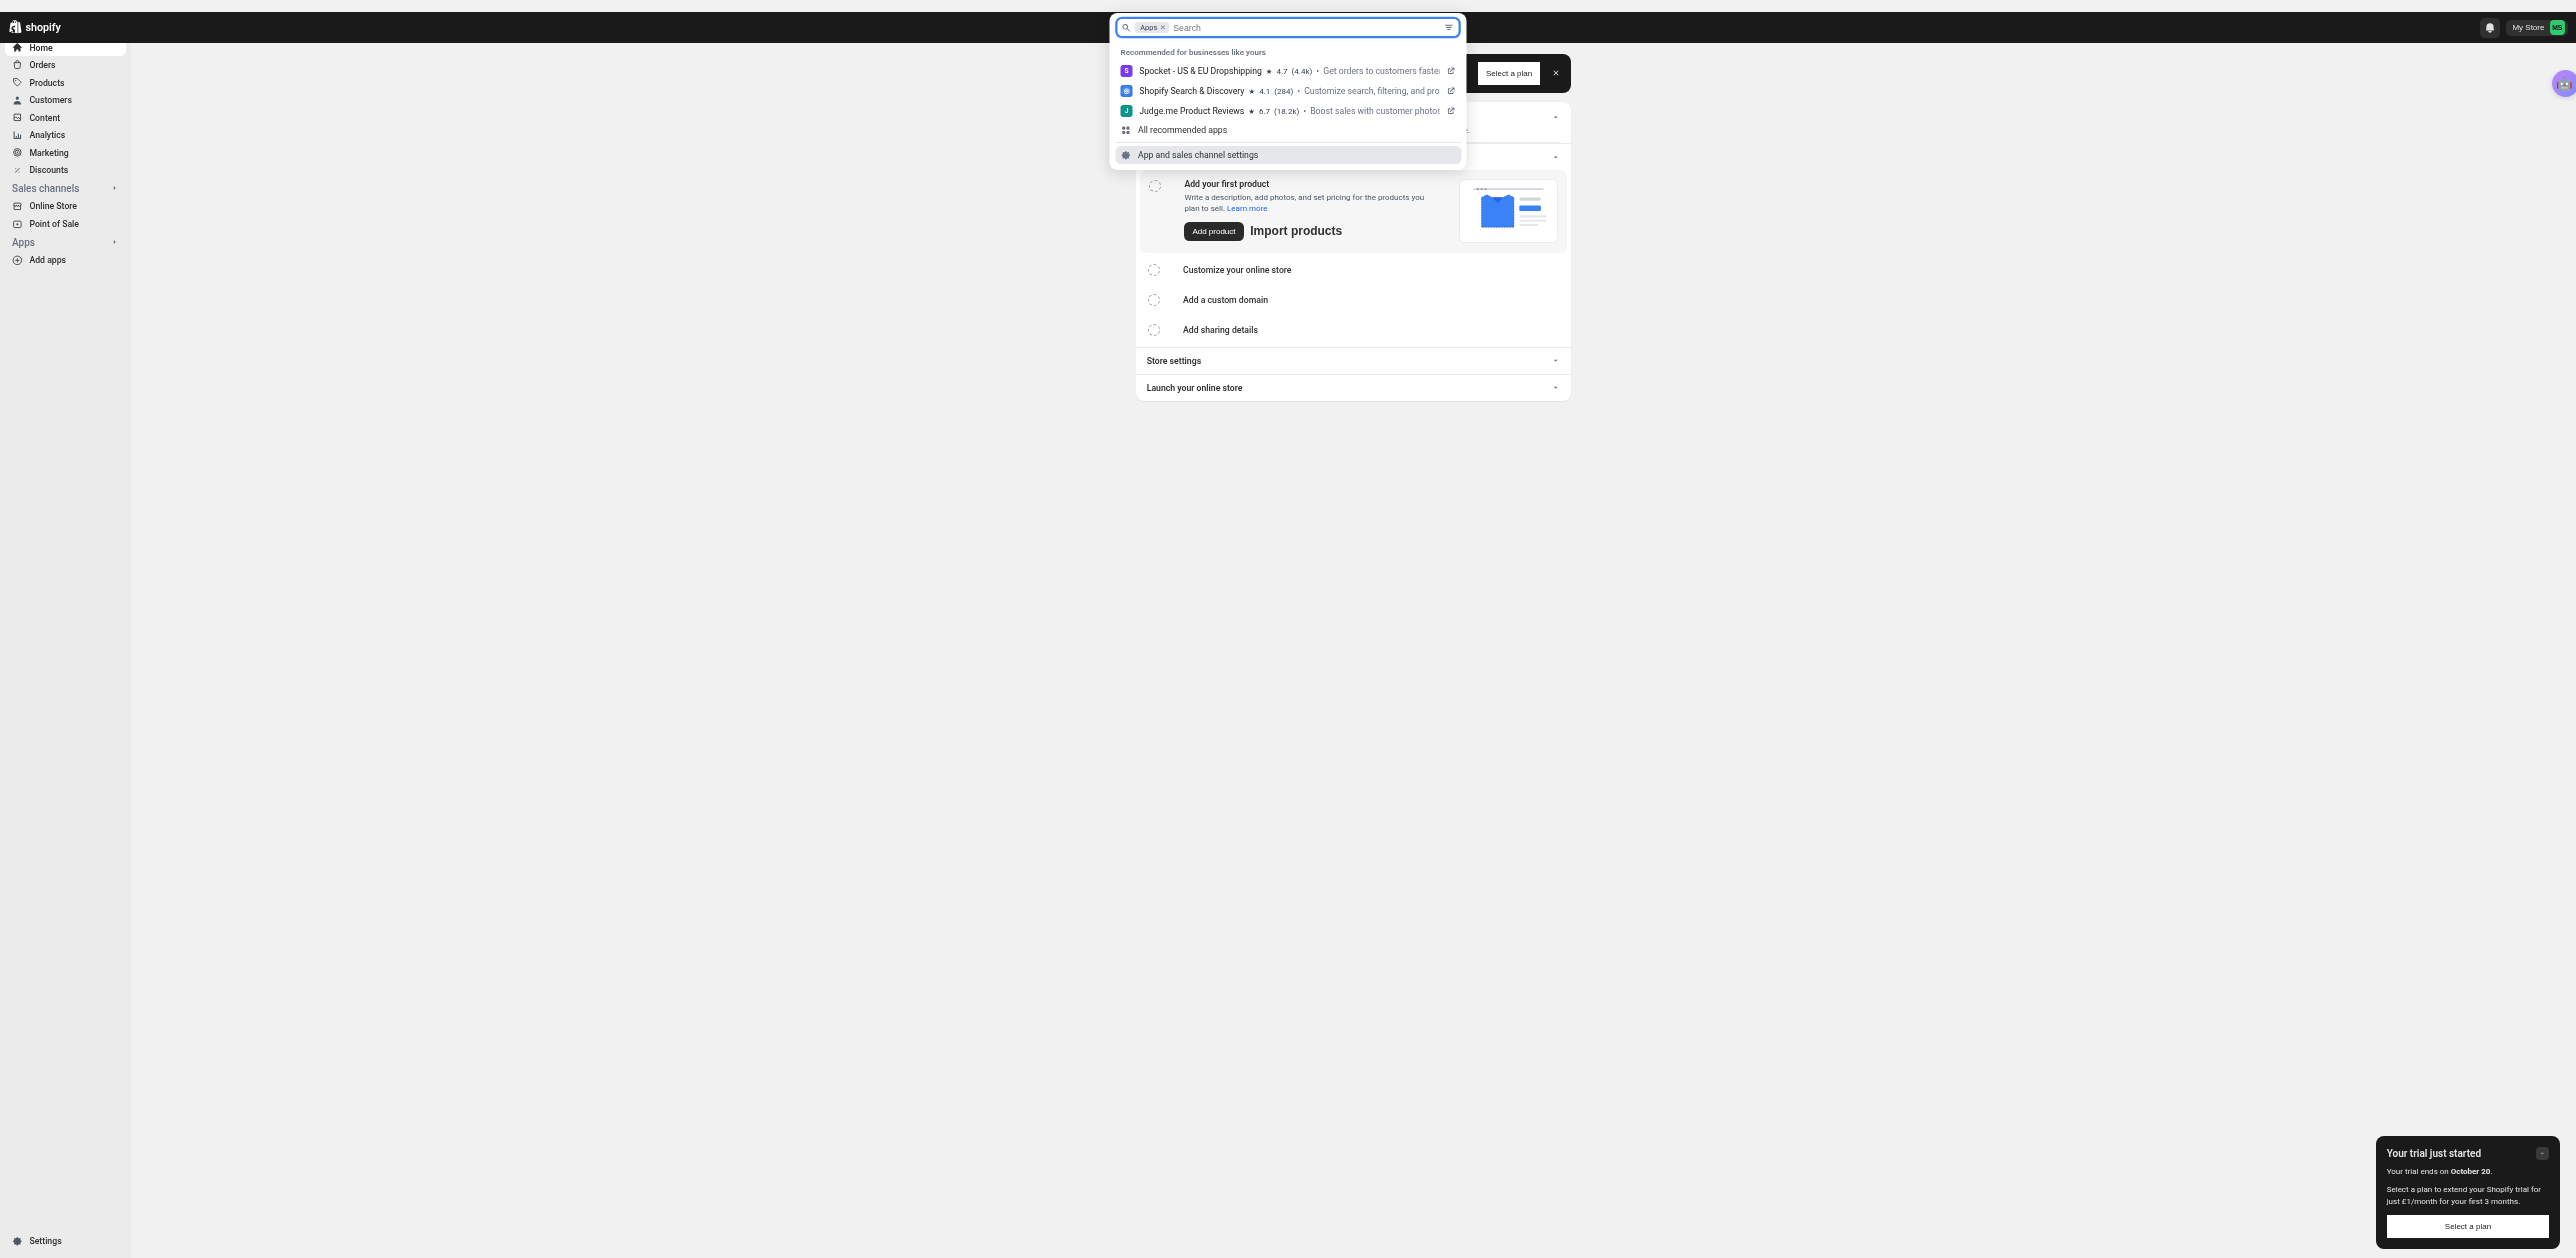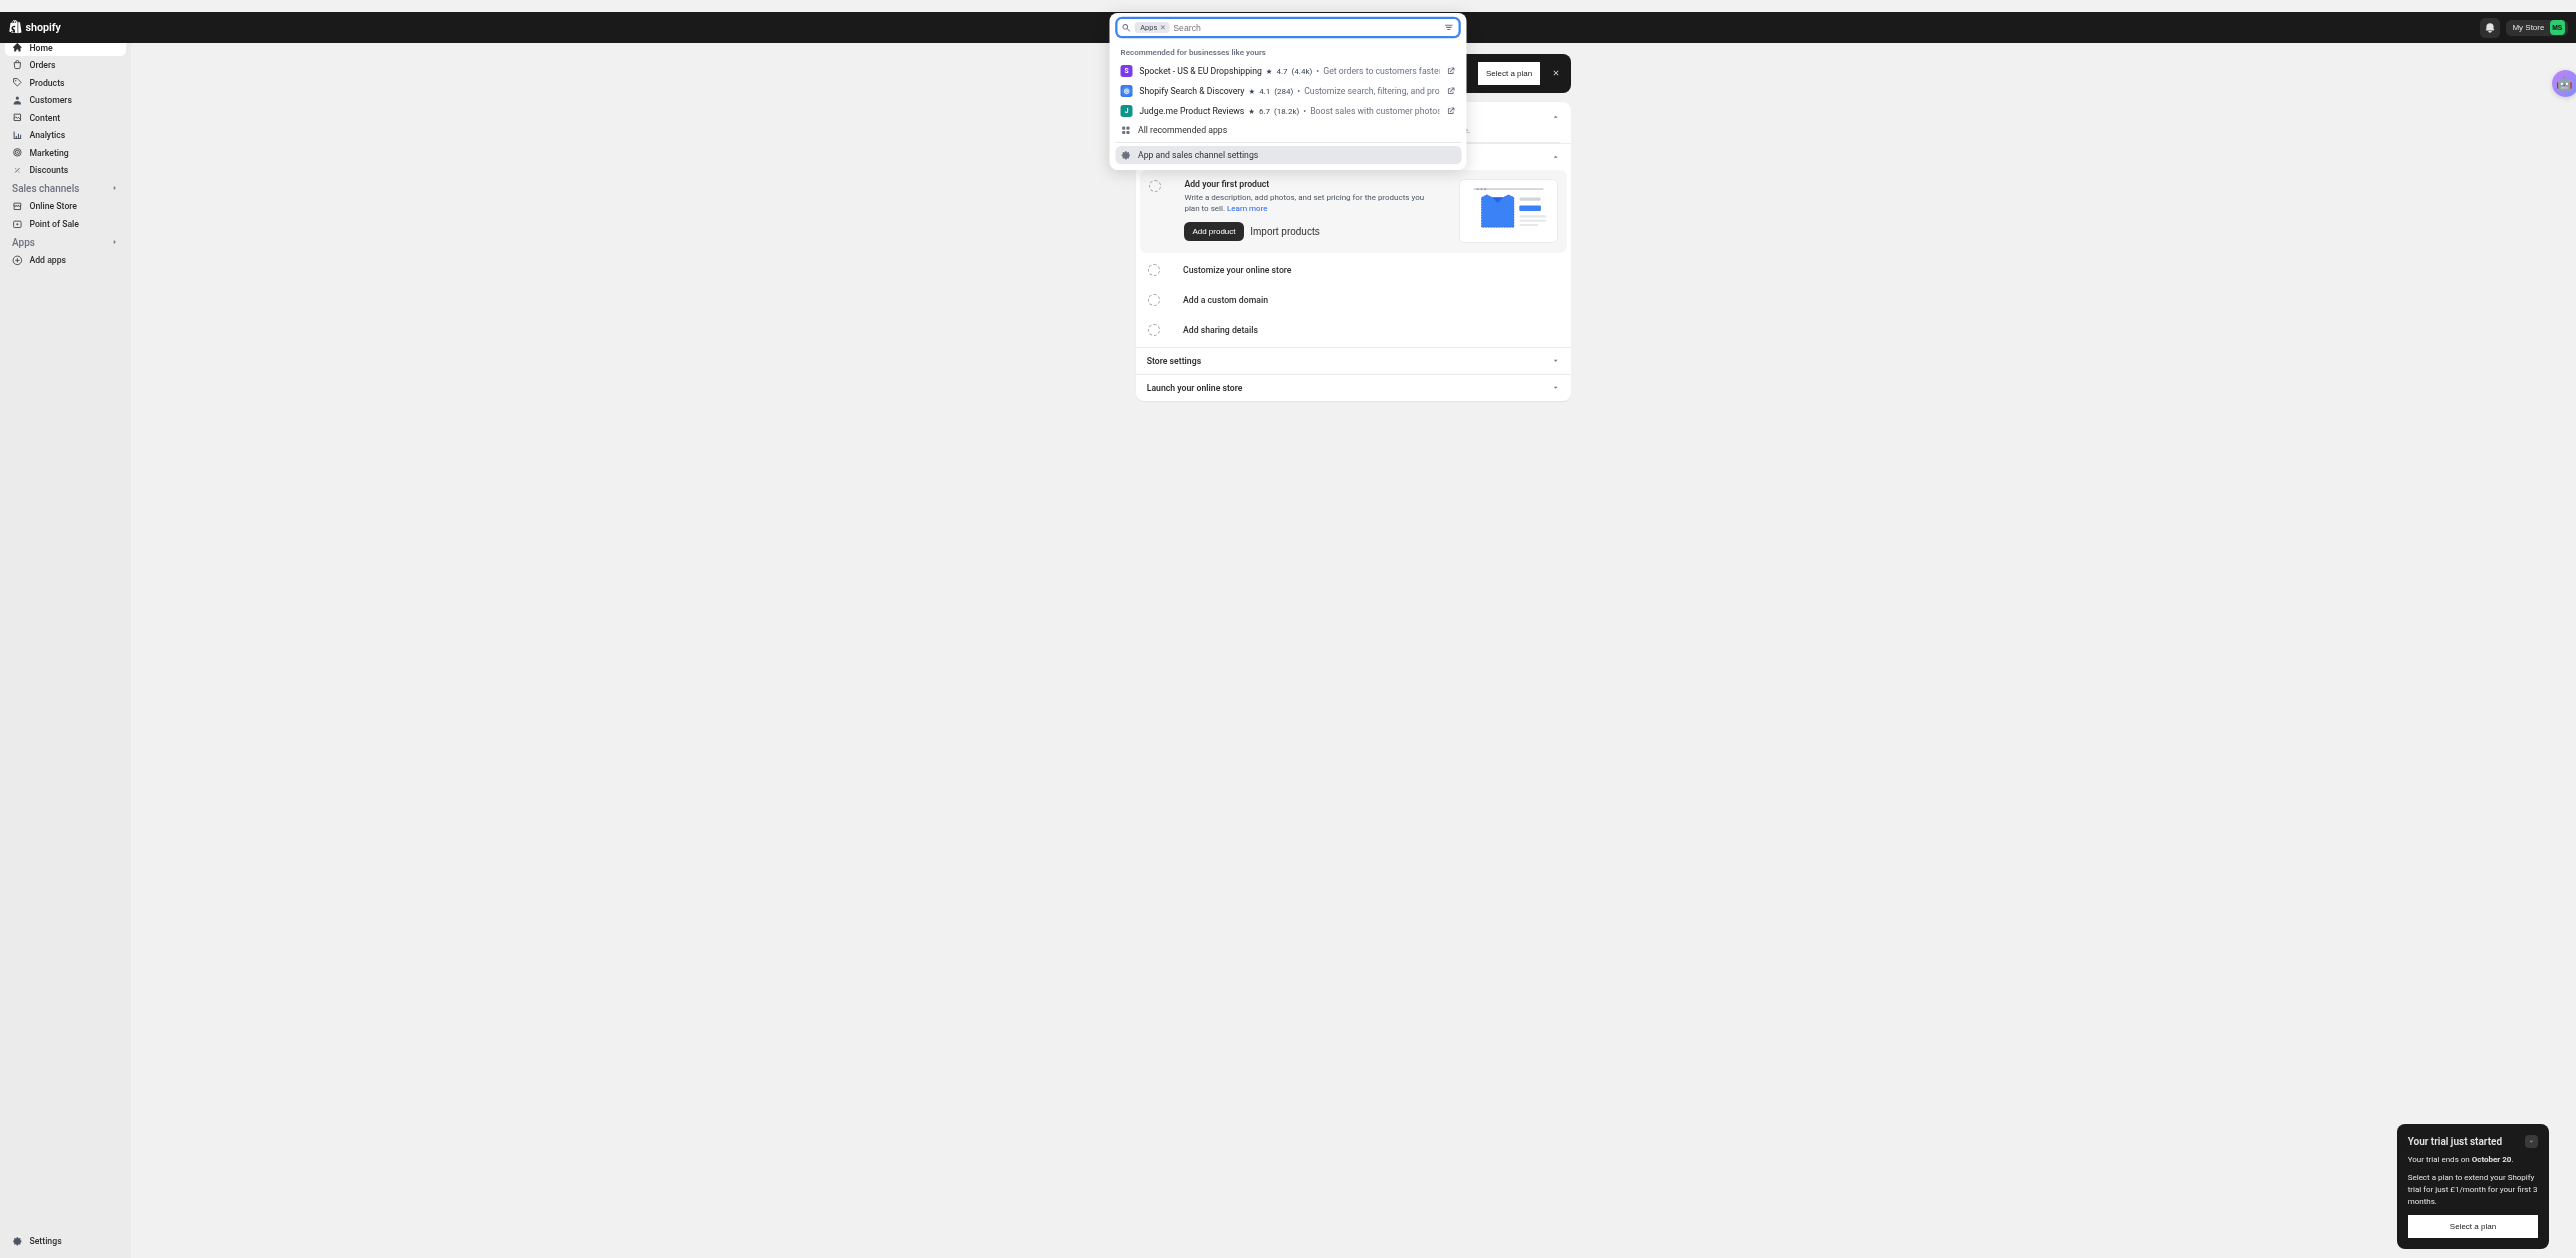--- a/index.html
+++ b/index.html
@@ -75,27 +75,27 @@
 
 .task { padding: 6.7px 8px; margin: 0 4px 4px; border-radius: 6.7px; display: flex; gap: 23px; cursor: pointer; }
 .task.expanded { background: #f6f6f6; padding: 9.4px 9.4px; align-items: flex-start; }
 .task-circle { width: 12px; height: 12px; border: 1.3px dashed #9ca3af; border-radius: 50%; flex-shrink: 0; margin-top: 0.7px; }
 .task-body { flex: 1; }
 .task-title { font-size: 8.7px; font-weight: 600; margin-bottom: 2.7px; }
 .task-desc { font-size: 8px; color: #4b5563; margin-bottom: 8px; line-height: 1.4; }
 .task-desc a { color: #2563eb; text-decoration: none; }
 .task-actions { display: flex; gap: 6.7px; align-items: center; }
 .btn-dark { background: #2a2a2a; color: #fff; border: none; border-radius: 5.4px; padding: 4.7px 8px; font-size: 8px; font-weight: 500; cursor: pointer; }
-.btn-link { background: none; border: none; color: #303030; font-size: 10px; font-weight: 400; cursor: pointer; }
+.btn-link { background: none; border: none; color: #303030; font-size: 12px; font-weight: 700; cursor: pointer; }
 .task-illus { width: 99px; height: 64px; background: #fff; border: 0.7px solid #ebebeb; border-radius: 5.4px; flex-shrink: 0; display: flex; align-items: center; justify-content: center; }
 .task.collapsed { align-items: center; }
 .task.collapsed .task-title { margin: 0; font-weight: 500; }
 
 
-.trial-popup { position: fixed; right: 27px; bottom: 9.4px; width: 152px; background: #1a1a1a; color: #e3e3e3; border-radius: 8px; padding: 10.7px; font-size: 8px; }
+.trial-popup { position: fixed; right: 16px; bottom: 9.4px; width: 184px; background: #1a1a1a; color: #e3e3e3; border-radius: 8px; padding: 10.7px; font-size: 8px; }
 .trial-popup h3 { font-size: 10px; font-weight: 600; margin-bottom: 5.4px; display: flex; align-items: center; justify-content: space-between; }
 .trial-popup .pop-btn { width: 13.4px; height: 13.4px; border-radius: 4px; background: #3a3a3a; display: flex; align-items: center; justify-content: center; cursor: pointer; }
 .trial-popup .pop-btn svg { width: 6.7px; height: 6.7px; fill: #e3e3e3; }
 .trial-popup p { line-height: 1.5; margin-bottom: 6.7px; }
 .trial-popup .btn-white { width: 100%; }
 
 
 .assistant { position: fixed; right: -2.7px; top: 70px; width: 27px; height: 27px; border-radius: 50%; background: linear-gradient(135deg,#c084fc,#818cf8); display: flex; align-items: center; justify-content: center; box-shadow: 0 1.3px 5.4px rgba(0,0,0,0.15); cursor: pointer; }
 .assistant span { font-size: 13.4px; }
 

